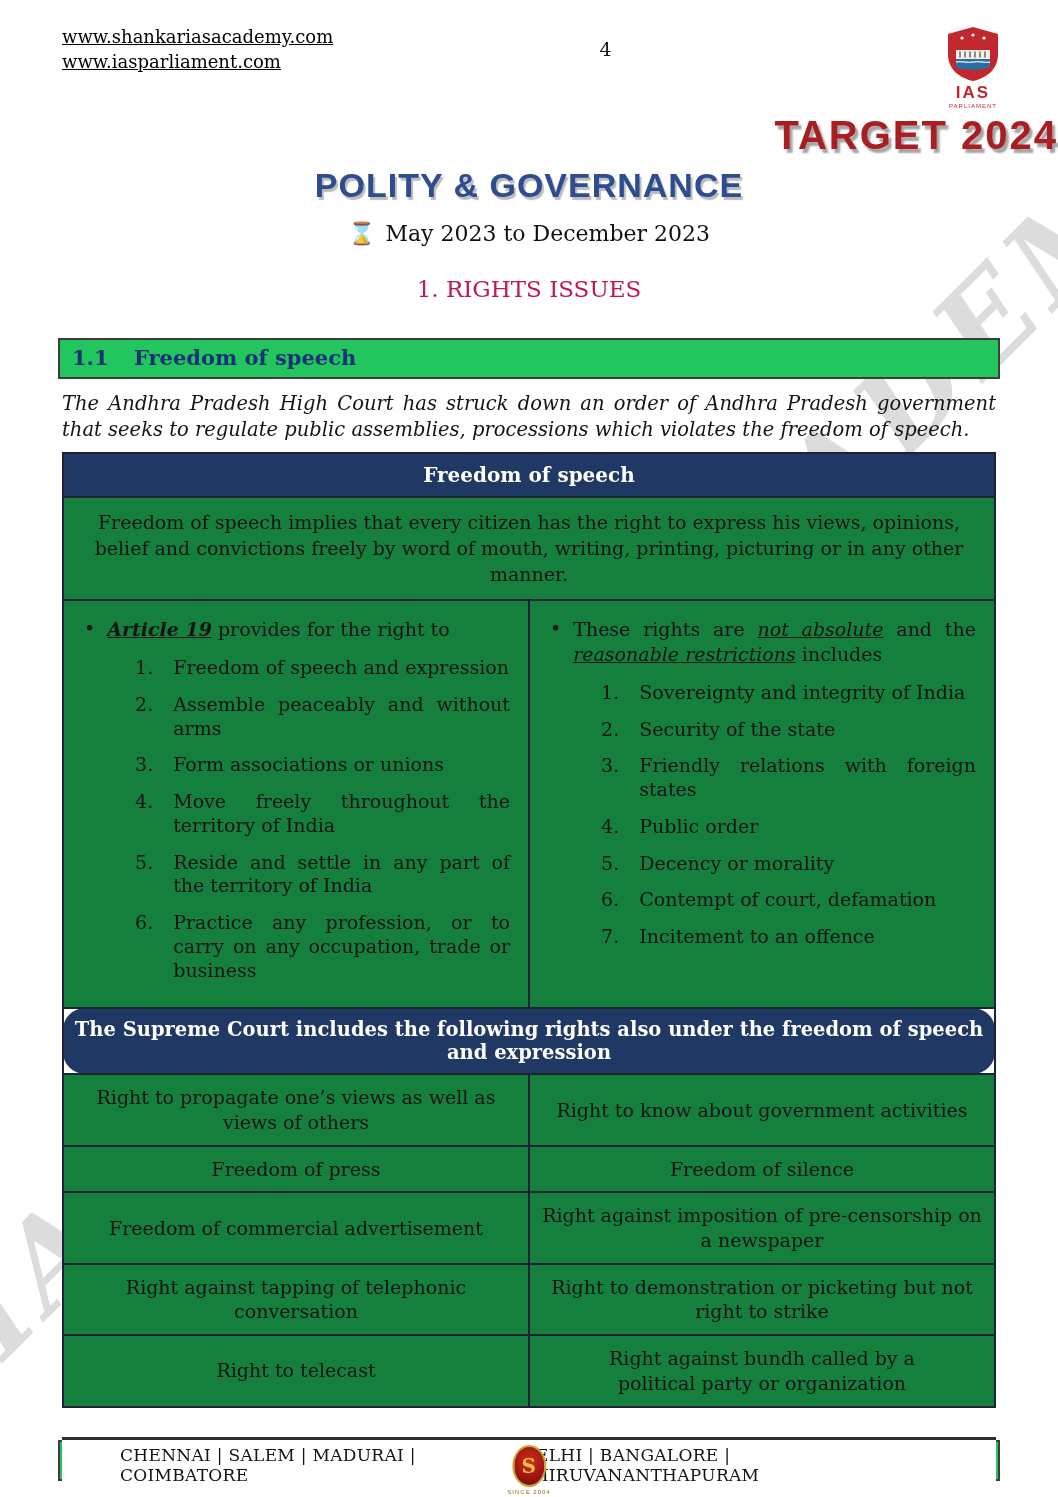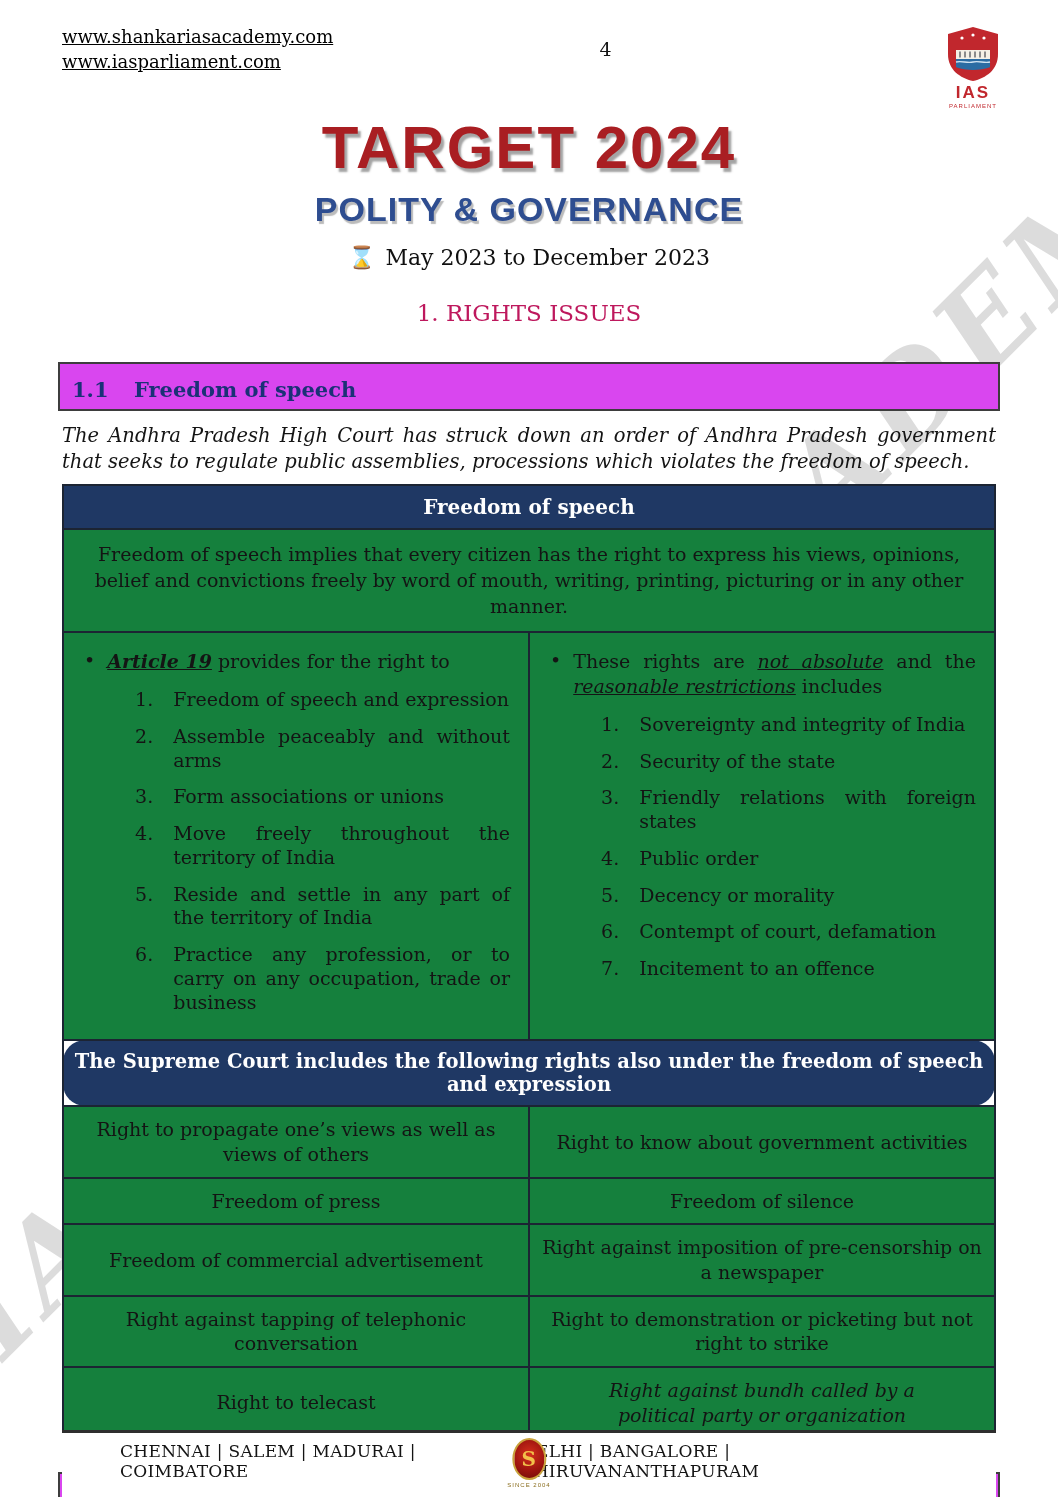--- a/index.html
+++ b/index.html
@@ -25,35 +25,35 @@
   .hdr-links { display:flex; flex-direction:column; gap:4px; font-size:18px; }
   .hdr-links a { color:#000; text-decoration:underline; }
   .hdr-page { font-size:19px; margin-top:12px; transform:translateX(-30px); }
   .ias-logo { display:flex; flex-direction:column; align-items:center; width:70px; }
   .ias-logo .acr { font-family:"Liberation Sans", sans-serif; font-weight:bold; font-size:17px; letter-spacing:2px; color:#c1272d; margin-top:1px; }
   .ias-logo .sub { font-family:"Liberation Sans", sans-serif; font-size:6px; letter-spacing:1px; color:#c1272d; }
 
   
   .masthead { text-align:center; margin-top:4px; }
   .t-main {
-    font-family:"Liberation Sans", sans-serif; font-weight:bold; font-size:60px; letter-spacing:2px;
-    color:#a91e22; text-shadow:3px 4px 2px rgba(90,90,90,0.55);
+    font-family:"Liberation Sans", sans-serif; font-weight:bold; font-size:40px; letter-spacing:2px;
+    color:#a91e22; text-shadow:3px 4px 2px rgba(90,90,90,0.55);text-align:right;
   }
   .t-sub {
     font-family:"Liberation Sans", sans-serif; font-weight:bold; font-size:34px; letter-spacing:1px;
     color:#2e4d90; text-shadow:2px 3px 1px rgba(120,120,120,0.5); margin-top:8px;text-align:center;
   }
   .t-date { font-size:22px; margin-top:16px; color:#101010; }
   .t-date .hour { font-family:"DejaVu Sans", sans-serif; font-size:22px; margin-right:10px; }
   .chapter { text-align:center; font-weight:normal; font-size:23px; color:#be185d; margin:30px 0 36px; }
 
   
   .sec-banner {
-    margin:0 58px; background:#d946ef; border:2px solid #3d3d3d;
-    display:flex; align-items:center; padding:13px 0 7px 12px;
+    margin:0 58px; background:#22c55e; border:2px solid #3d3d3d;
+    display:flex; align-items:center; padding:5px 0 7px 12px;
     color:#1b3176; font-weight:bold; font-size:21px;
   }
   .sec-banner .num { width:62px; }
 
   .para { margin:12px 62px 0; font-size:19.5px; line-height:1.32; text-align:justify; }
   .para.italic { font-style:italic; }
 
   
   table.fs { width:934px; margin:10px 62px 0; border-collapse:collapse; border:2px solid #1c2433; font-size:19px; }
   table.fs th.navy {
@@ -70,21 +70,21 @@
   .cellbody { flex:1; line-height:1.3; text-align:justify; padding-right:6px; }
   ol.num { margin:14px 0 0 0; padding-left:52px; }
   ol.num li { margin-bottom:13px; padding-left:14px; line-height:1.25; }
   td.c { text-align:center; padding:10px 10px; line-height:1.3; }
 
   
   .gap30 { height:32px; }
 
   
   .ftr {
-    position:absolute; z-index:2; left:62px; right:62px; bottom:0; height:67px;
+    position:absolute; z-index:2; left:62px; right:62px; bottom:0; height:60px;
     border-top:3px solid #2e2e2e; background:#fff;
     display:flex; justify-content:space-between; align-items:center;
     padding:4px 52px 12px 58px; font-size:17px; letter-spacing:0.3px;
   }
   .seal { position:absolute; left:50%; top:5px; transform:translateX(-50%); display:flex; flex-direction:column; align-items:center; }
   .seal .oval {
     width:34px; height:42px; border-radius:50%;
     background:radial-gradient(circle at 50% 38%, #d4301c 0%, #a01510 55%, #6e0d09 100%);
     border:2px solid #c9a23c; display:flex; align-items:center; justify-content:center;
     color:#f2c04a; font-weight:bold; font-size:20px; font-family:"DejaVu Serif", serif;
@@ -201,21 +201,21 @@
       <tr>
         <td class="c">Freedom of commercial advertisement</td>
         <td class="c">Right against imposition of pre-censorship on a newspaper</td>
       </tr>
       <tr>
         <td class="c">Right against tapping of telephonic conversation</td>
         <td class="c">Right to demonstration or picketing but not right to strike</td>
       </tr>
       <tr>
         <td class="c" style="padding:18px 10px;">Right to telecast</td>
-        <td class="c" style="padding:10px 72px;font-style:italic; ">Right against bundh called by a political party or organization</td>
+        <td class="c" style="padding:10px 72px; ">Right against bundh called by a political party or organization</td>
       </tr>
     </tbody>
       </table>
 
     <div class="gap30"></div>
 
     <div class="sec-banner">
       <span class="num">1.2</span>
       <span>Hate Speech</span>
     </div>

